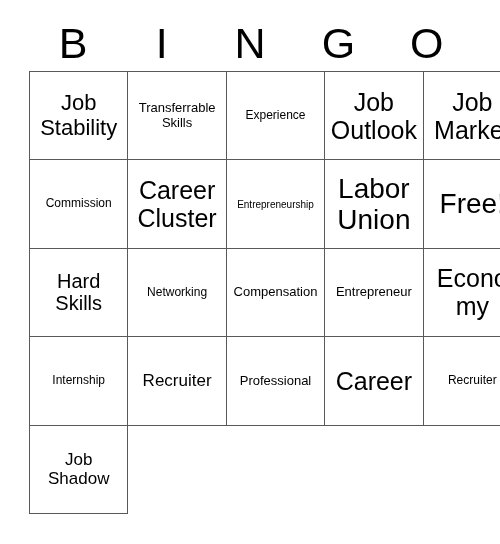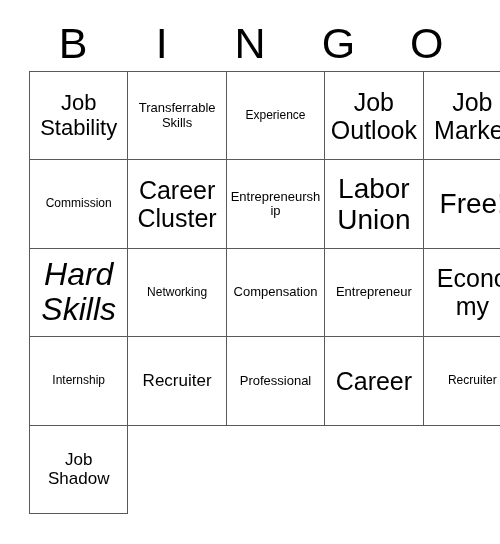--- a/index.html
+++ b/index.html
@@ -65,28 +65,28 @@
     overflow: hidden;
     background: #ffffff;
   }
   .cell-text {
     display: block;
     line-height: 1.12;
     white-space: pre-line;
     word-break: break-word;
   }
   
-  .s-xs .cell-text { font-size: 13px; }
+  .s-xs .cell-text { font-size: 10px; }
   .s-sm .cell-text { font-size: 13px; }
   .s-md .cell-text { font-size: 12px; }
   .s-lg .cell-text { font-size: 17px; }
   .s-xl .cell-text { font-size: 22px; }
   .s-xxl .cell-text { font-size: 25px; }
   .s-huge .cell-text { font-size: 28px; }
-  .s-max .cell-text { font-size: 32px; font-style: italic; }
+  .s-max .cell-text { font-size: 20px; }
 </style>
 </head>
 <body>
 
 <div class="card">
 
   <div class="header-row">
     <div class="header-letter">B</div>
     <div class="header-letter">I</div>
     <div class="header-letter">N</div>

